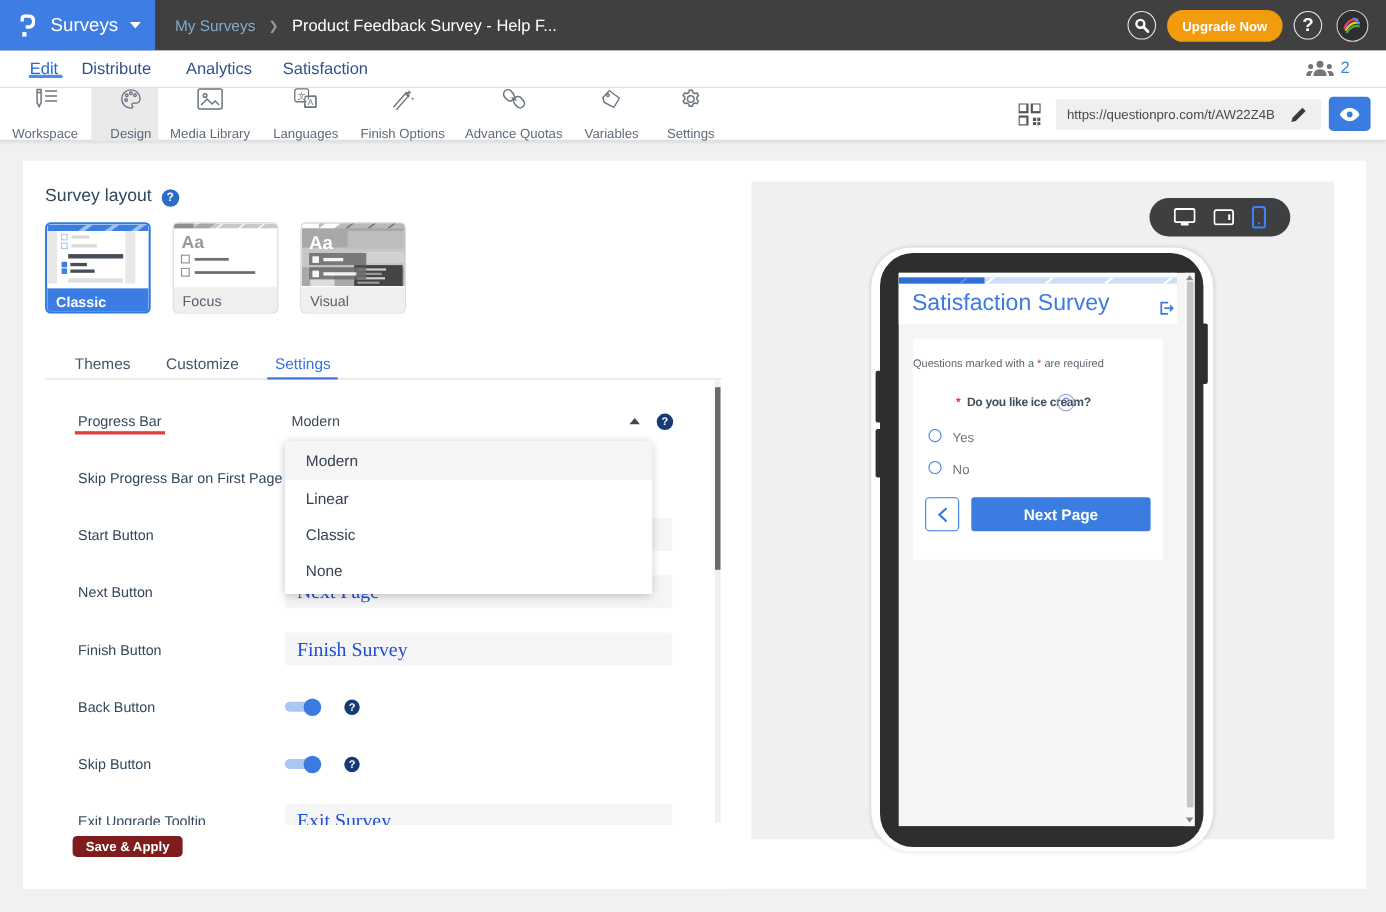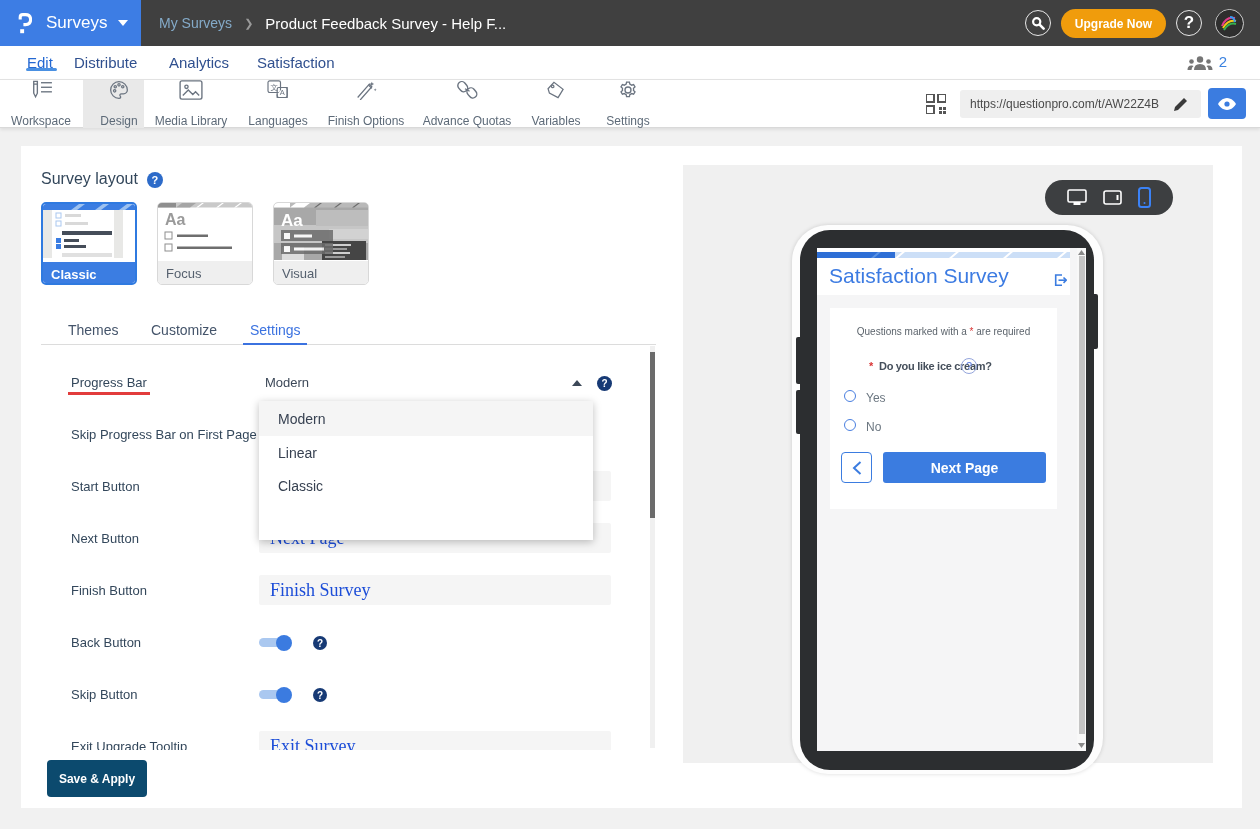--- a/index.html
+++ b/index.html
@@ -65,41 +65,41 @@
   #redline { position:absolute; left:68px; top:392px; width:82px; height:3px; background:#e23c3c; }
 
   #dropdown { position:absolute; left:259px; top:401px; width:334px; height:139px; background:#fff; box-shadow:0 2px 8px rgba(0,0,0,0.25); z-index:5; }
   .ditem { height:33px; display:flex; align-items:center; padding-left:19px; font-size:14px; color:#374151; }
   .ditem.hi { background:#f5f5f5; height:35px; }
 
   
   #fscroll-track { position:absolute; left:650px; top:346px; width:5px; height:402px; background:#f0f0f0; }
   #fscroll-thumb { position:absolute; left:650px; top:352px; width:5px; height:166px; background:#6b6b6b; }
 
-  #saveapply { position:absolute; z-index:3; left:47px; top:760px; width:100px; height:37px; background:#0c4a6e; border-radius:4px; color:#fff; font-size:12px; font-weight:bold; display:flex; align-items:center; justify-content:center; }
+  #saveapply { position:absolute; z-index:3; left:66px; top:760px; width:100px; height:19px; background:#7f1d1d; border-radius:4px; color:#fff; font-size:12px; font-weight:bold; display:flex; align-items:center; justify-content:center; }
 
   
   #preview { position:absolute; left:683px; top:165px; width:530px; height:598px; background:#f0f0f0; }
   #devpill { position:absolute; left:1045px; top:180px; width:128px; height:35px; background:#3d3f41; border-radius:18px; display:flex; align-items:center; justify-content:space-around; padding:0 14px; }
 
   
   #phone-outer { position:absolute; left:792px; top:225px; width:311px; height:549px; background:#fdfdfd; border-radius:36px; box-shadow:0 0 4px rgba(0,0,0,0.15); }
   #phone-frame { position:absolute; left:800px; top:230px; width:294px; height:540px; background:#2c2e30; border-radius:30px; }
   #phone-screen { position:absolute; left:817px; top:248px; width:269px; height:503px; background:#f5f5f6; overflow:hidden; }
   .sidebtn { position:absolute; left:796px; width:5px; background:#2c2e30; border-radius:2px 0 0 2px; }
   #pwrbtn { position:absolute; left:1093px; top:294px; width:5px; height:55px; background:#2c2e30; border-radius:0 2px 2px 0; }
 
   
   #pscroll { position:absolute; left:1077px; top:248px; width:9px; height:503px; background:#f8f8f8; }
   #pscroll .pthumb { position:absolute; left:1.5px; top:8px; width:6px; height:478px; background:#c5c5c5; }
   #pheader { position:absolute; left:817px; top:248px; width:253px; background:#fff; height:47px; }
   #pbar { position:absolute; left:817px; top:252px; width:253px; height:6px; }
   #ptitle { position:absolute; left:829px; top:264px; font-size:21px; color:#3c7be2; }
   #pcard { position:absolute; left:830px; top:308px; width:227px; height:201px; background:#fff; }
-  #preq { position:absolute; left:830px; top:326px; width:227px; text-align:center; font-size:10px; color:#5c646c; }
+  #preq { position:absolute; left:830px; top:326px; width:227px; text-align:left; font-size:10px; color:#5c646c; }
   #pq { position:absolute; left:833px; top:360px; font-size:11px; letter-spacing:-0.3px; color:#454f5b; font-weight:bold;margin-left:36px; }
   .pradio { position:absolute; left:844px; width:12px; height:12px; border:1.8px solid #4a7fe0; border-radius:50%; background:#fff; }
   .pradlab { position:absolute; left:866px; font-size:12px; color:#6b7680; }
   #pback { position:absolute; left:841px; top:452px; width:31px; height:31px; border:1.5px solid #3b7ce0; border-radius:4px; display:flex; align-items:center; justify-content:center; background:#fff; }
   #pnext { position:absolute; left:883px; top:452px; width:163px; height:31px; background:#3b7ce0; border-radius:3px; color:#fff; font-size:14px; font-weight:bold; display:flex; align-items:center; justify-content:center; }
 </style>
 </head>
 <body>
 
 <div id="topbar"></div>
@@ -347,20 +347,21 @@
   </div>
 <div class="qnavy" style="left:313px; top:688px">?</div>
 <div style="position:absolute; left:21px; top:750px; width:640px; height:58px; background:#fff; z-index:2"></div>
 <div class="flabel" style="top:739px; z-index:1">Exit Upgrade Tooltip</div>
 <div class="finput" style="top:731px; z-index:1">Exit Survey</div>
 
 <div id="dropdown">
   <div class="ditem hi">Modern</div>
   <div class="ditem">Linear</div>
   <div class="ditem">Classic</div>
+  <div class="ditem">None</div>
 </div>
 
 <div id="fscroll-track"></div>
 <div id="fscroll-thumb"></div>
 <div id="saveapply">Save &amp; Apply</div>
 
 <div id="preview"></div>
 <div id="devpill">
   <svg width="20" height="17" viewBox="0 0 20 17" fill="none" stroke="#fff" stroke-width="1.6">
     <rect x="1" y="1" width="18" height="12" rx="1.5"></rect>

